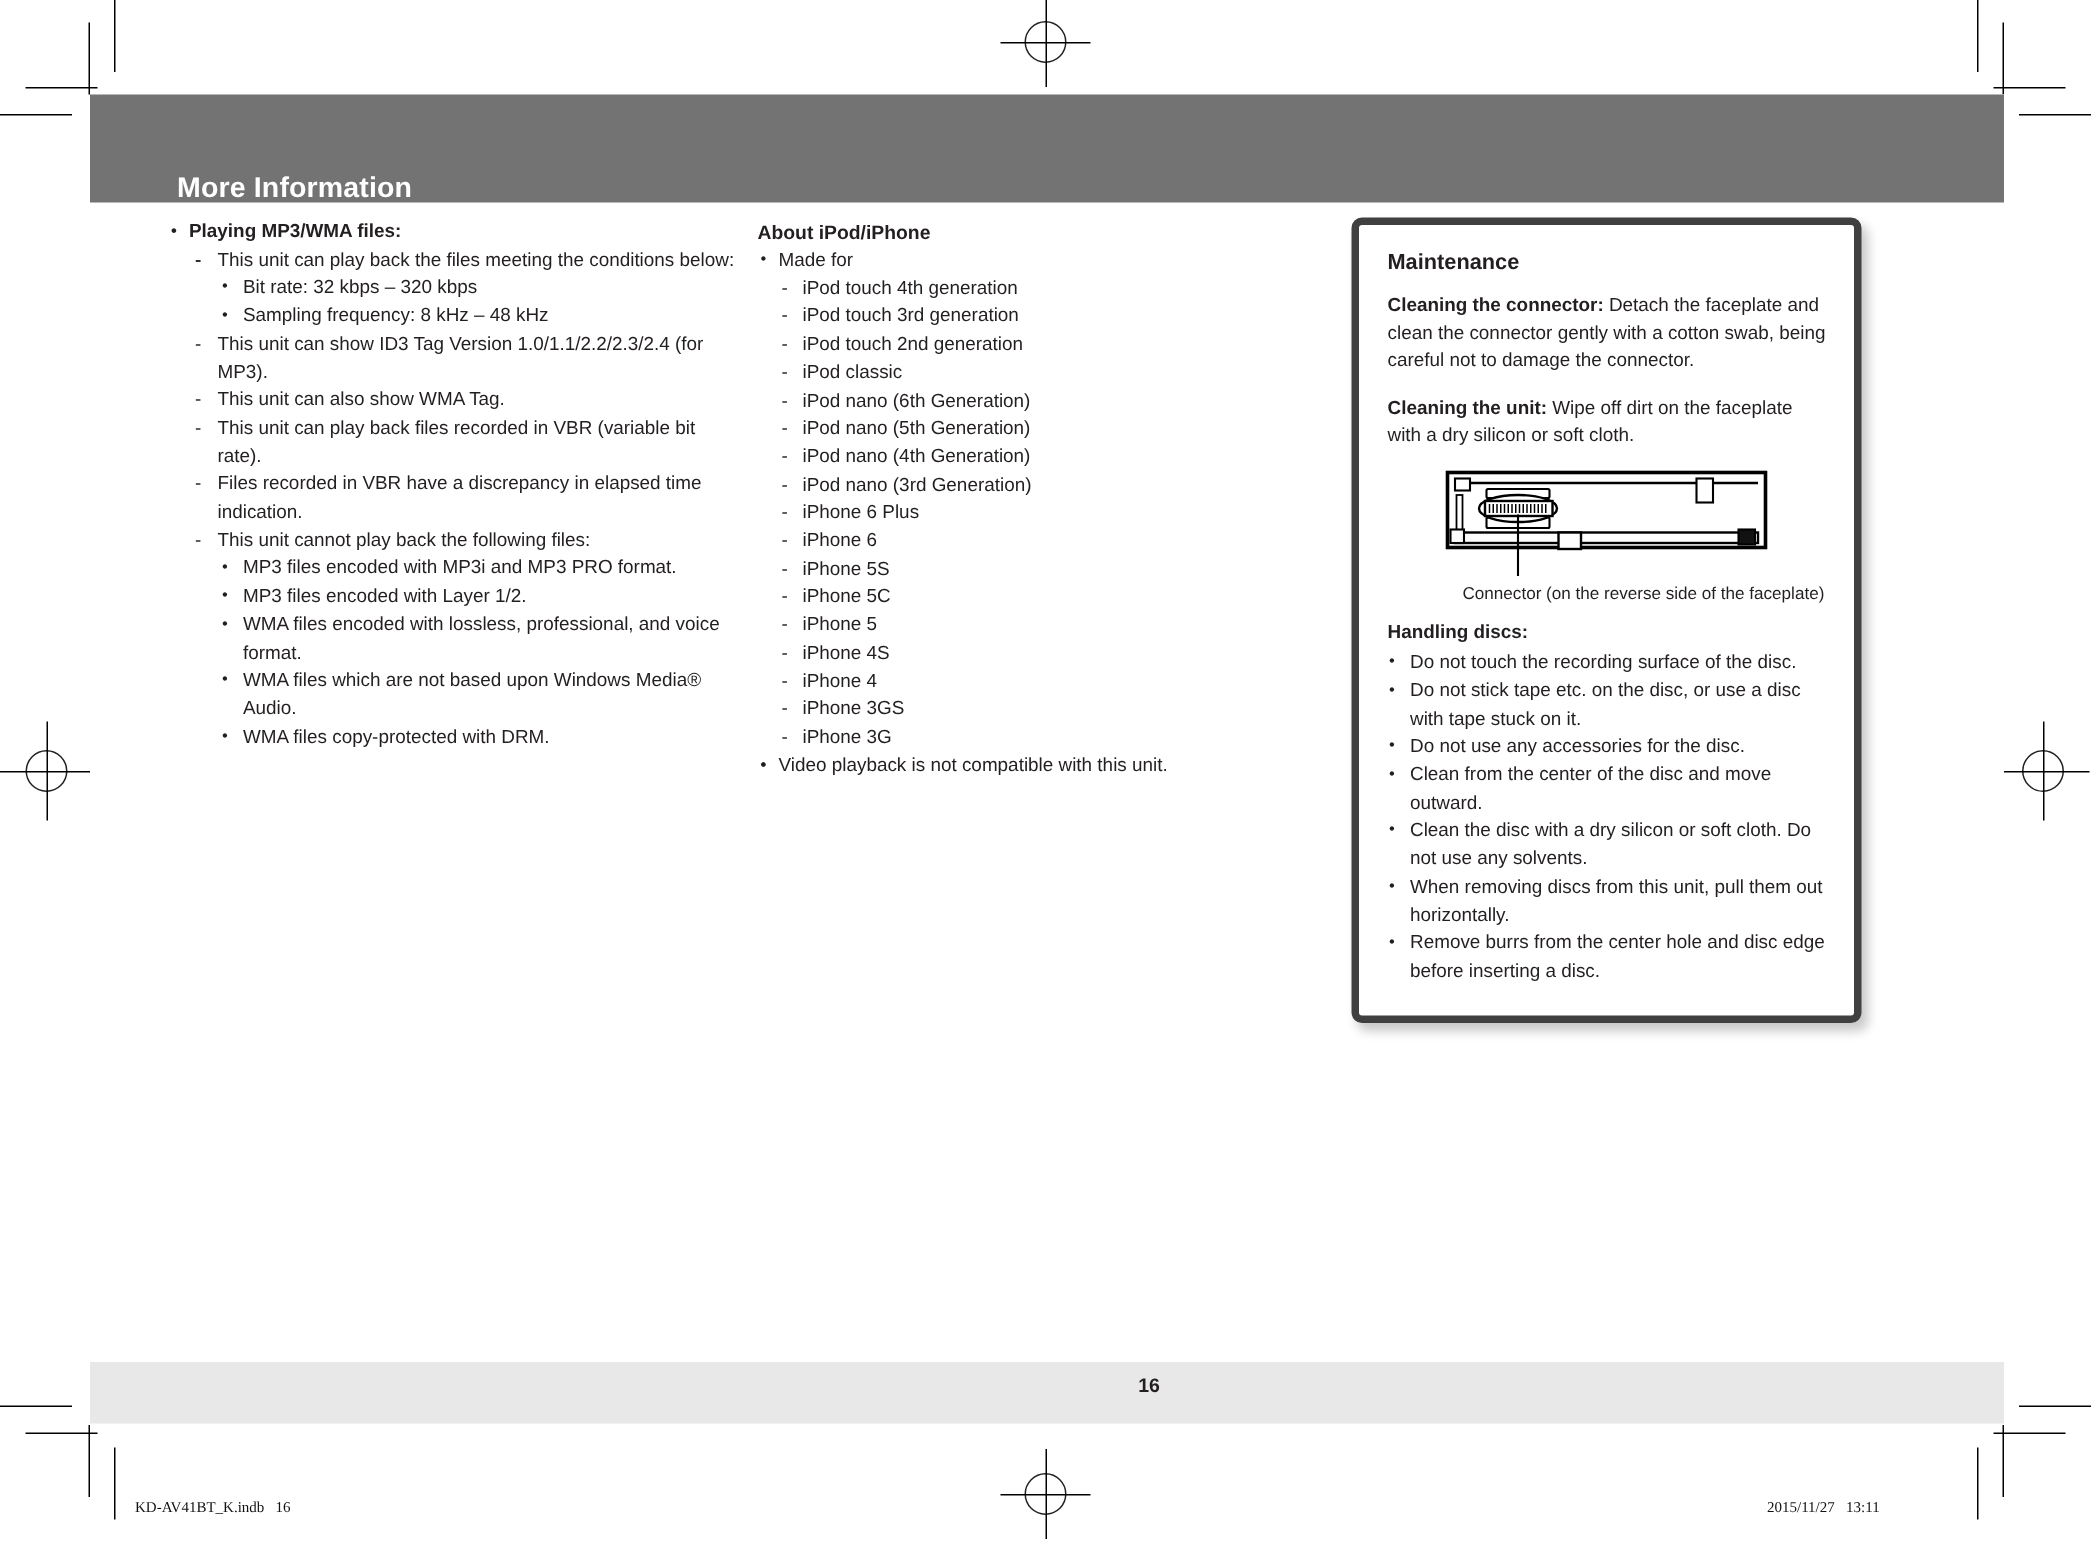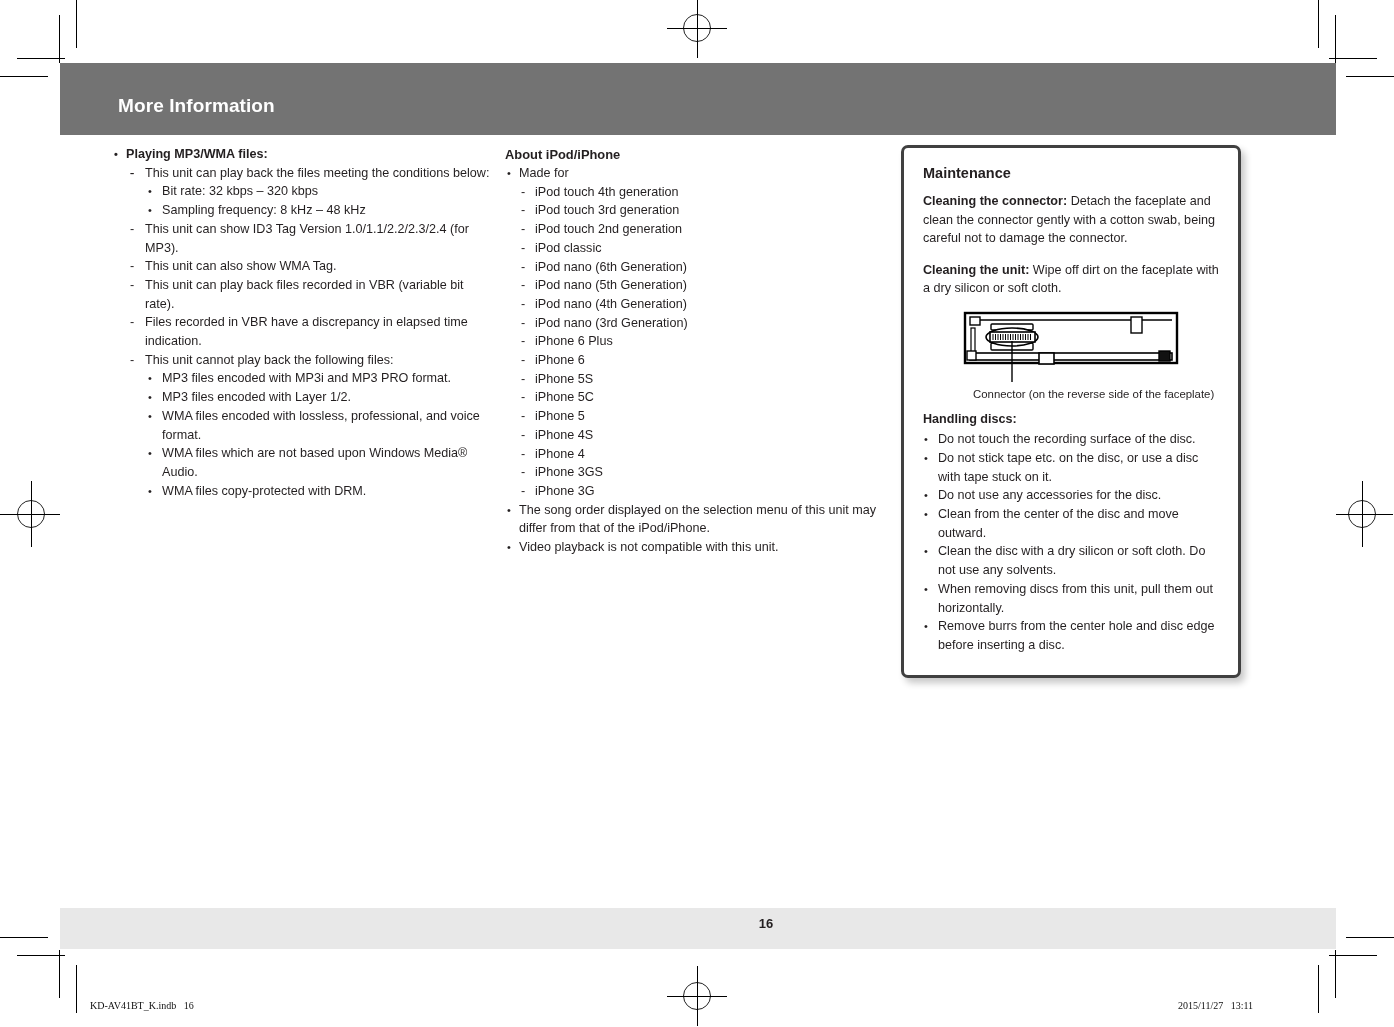--- a/index.html
+++ b/index.html
@@ -48,21 +48,21 @@
     position: absolute;
     left: 0;
     top: 0;
     width: 1276px;
     height: 72px;
     background: #737373;
   }
   .chapter-title {
     position: absolute;
     left: 58px;
-    top: 32px;
+    top: 52px;
     font-size: 19px;
     font-weight: bold;
     color: #ffffff;
     letter-spacing: 0.1px;
   }
 
   
   .columns {
     position: absolute;
     left: 0;
@@ -115,21 +115,21 @@
 
   
   .callout {
     position: absolute;
     left: 841px;
     top: 82px;
     width: 340px;
     box-sizing: border-box;
     padding: 16px 19px 20px 19px;
     background: #ffffff;
-    border: 3px solid #404040;
+    border: 5px solid #404040;
     border-radius: 7px;
     box-shadow: 4px 5px 7px rgba(0,0,0,0.22);
   }
   .callout h2 {
     margin: 0 0 9px 0;
     font-size: 14.5px;
     font-weight: bold;
     line-height: 19px;
   }
   .callout p {
@@ -384,21 +384,20 @@
       <div class="li lvl2">
         <span class="bullet">-</span>
         <span>iPhone 3GS</span>
       </div>
       <div class="li lvl2">
         <span class="bullet">-</span>
         <span>iPhone 3G</span>
       </div>
       <div class="li lvl1">
         <span class="bullet">•</span>
-        <span>The song order displayed on the selection menu of this unit may differ from that of the iPod/iPhone.</span>
       </div>
       <div class="li lvl1">
         <span class="bullet">•</span>
         <span>Video playback is not compatible with this unit.</span>
       </div>
 
     </div>
   </div>
 
   <div class="callout">

